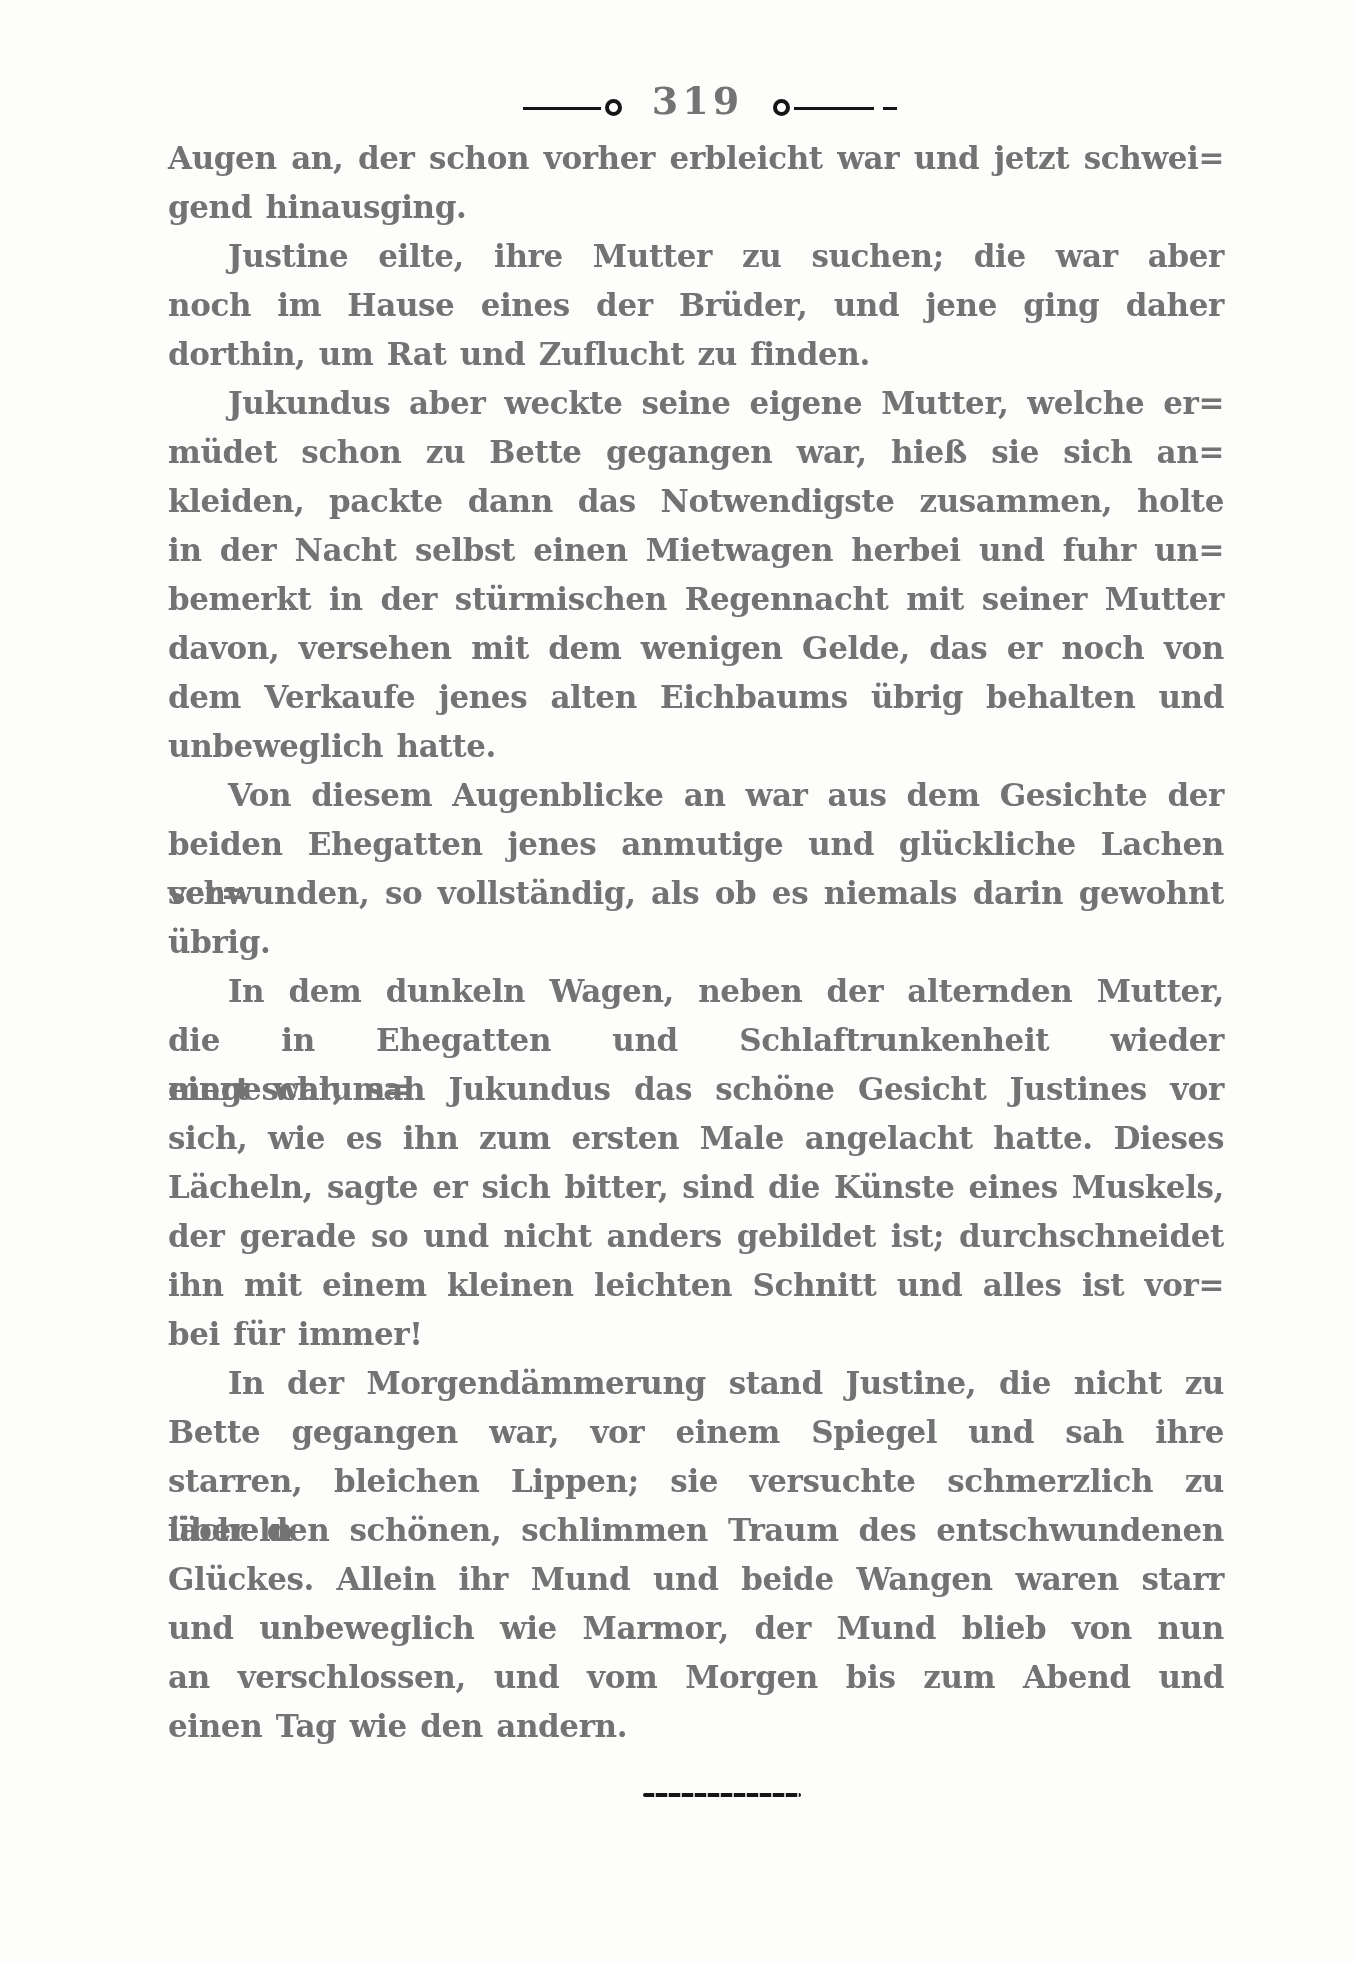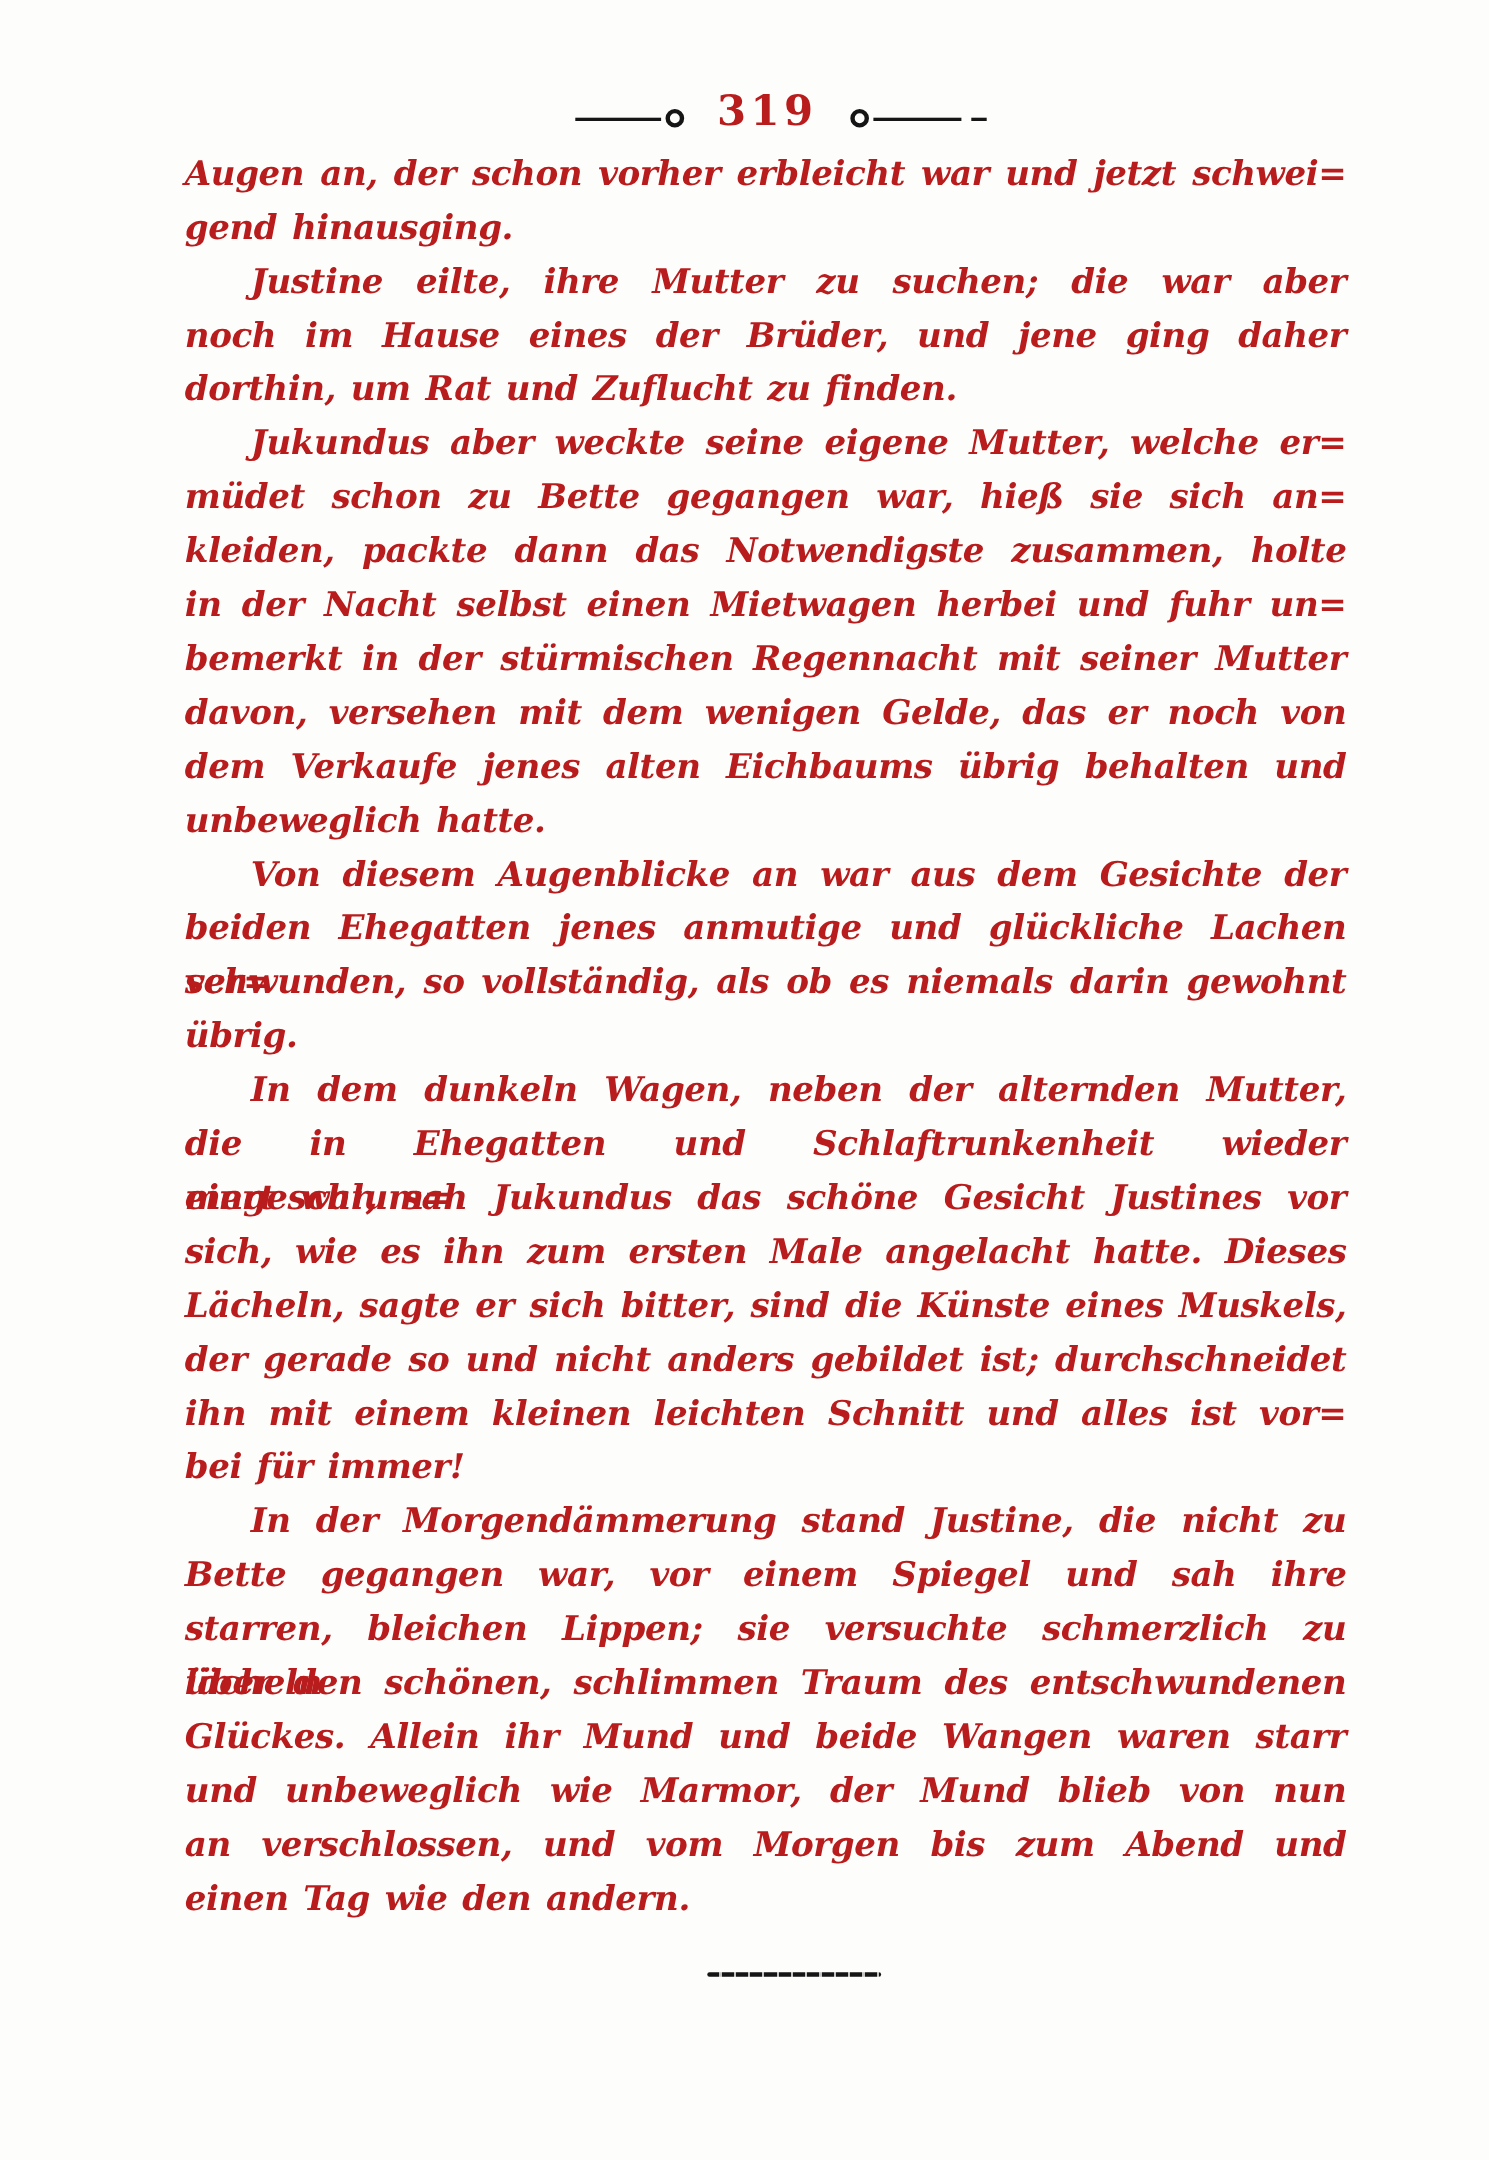--- a/index.html
+++ b/index.html
@@ -5,21 +5,21 @@
   html, body { margin: 0; padding: 0; }
   body {
     width: 1354px; height: 1964px;
     background: #fdfdfb;
     font-family: "DejaVu Serif", "Liberation Serif", serif;
   }
   .sheet {
     position: relative;
     width: 1354px; height: 1964px;
     background: #fdfdfb;
-    color: #b91c1c;
+    color: #737373;
     overflow: hidden;
   }
 
   
   .page-header {
     position: absolute;
     top: 82px; left: 0; width: 100%;
     display: flex; align-items: center; justify-content: center;
     transform: translateX(33px);
   }
@@ -43,21 +43,21 @@
     font-size: 38px; font-weight: 700; letter-spacing: 4px;
     line-height: 1; margin: 0 30px; padding-bottom: 2px;
   }
 
   
   .body-text {
     position: absolute;
     left: 168px; top: 134px; width: 1056px;
     font-size: 31px; font-weight: 700;
     line-height: 49px;
-    letter-spacing: -0.4px; word-spacing: 3px; font-style: italic;
+    letter-spacing: -0.4px; word-spacing: 3px;
   }
   .paragraph { margin: 0; padding: 0; }
   .line {
     text-align: justify;
     text-align-last: justify;
     height: 49px; overflow: visible;
   }
   .line.indent { padding-left: 60px; }
   .line.parend { text-align-last: left; }
 

